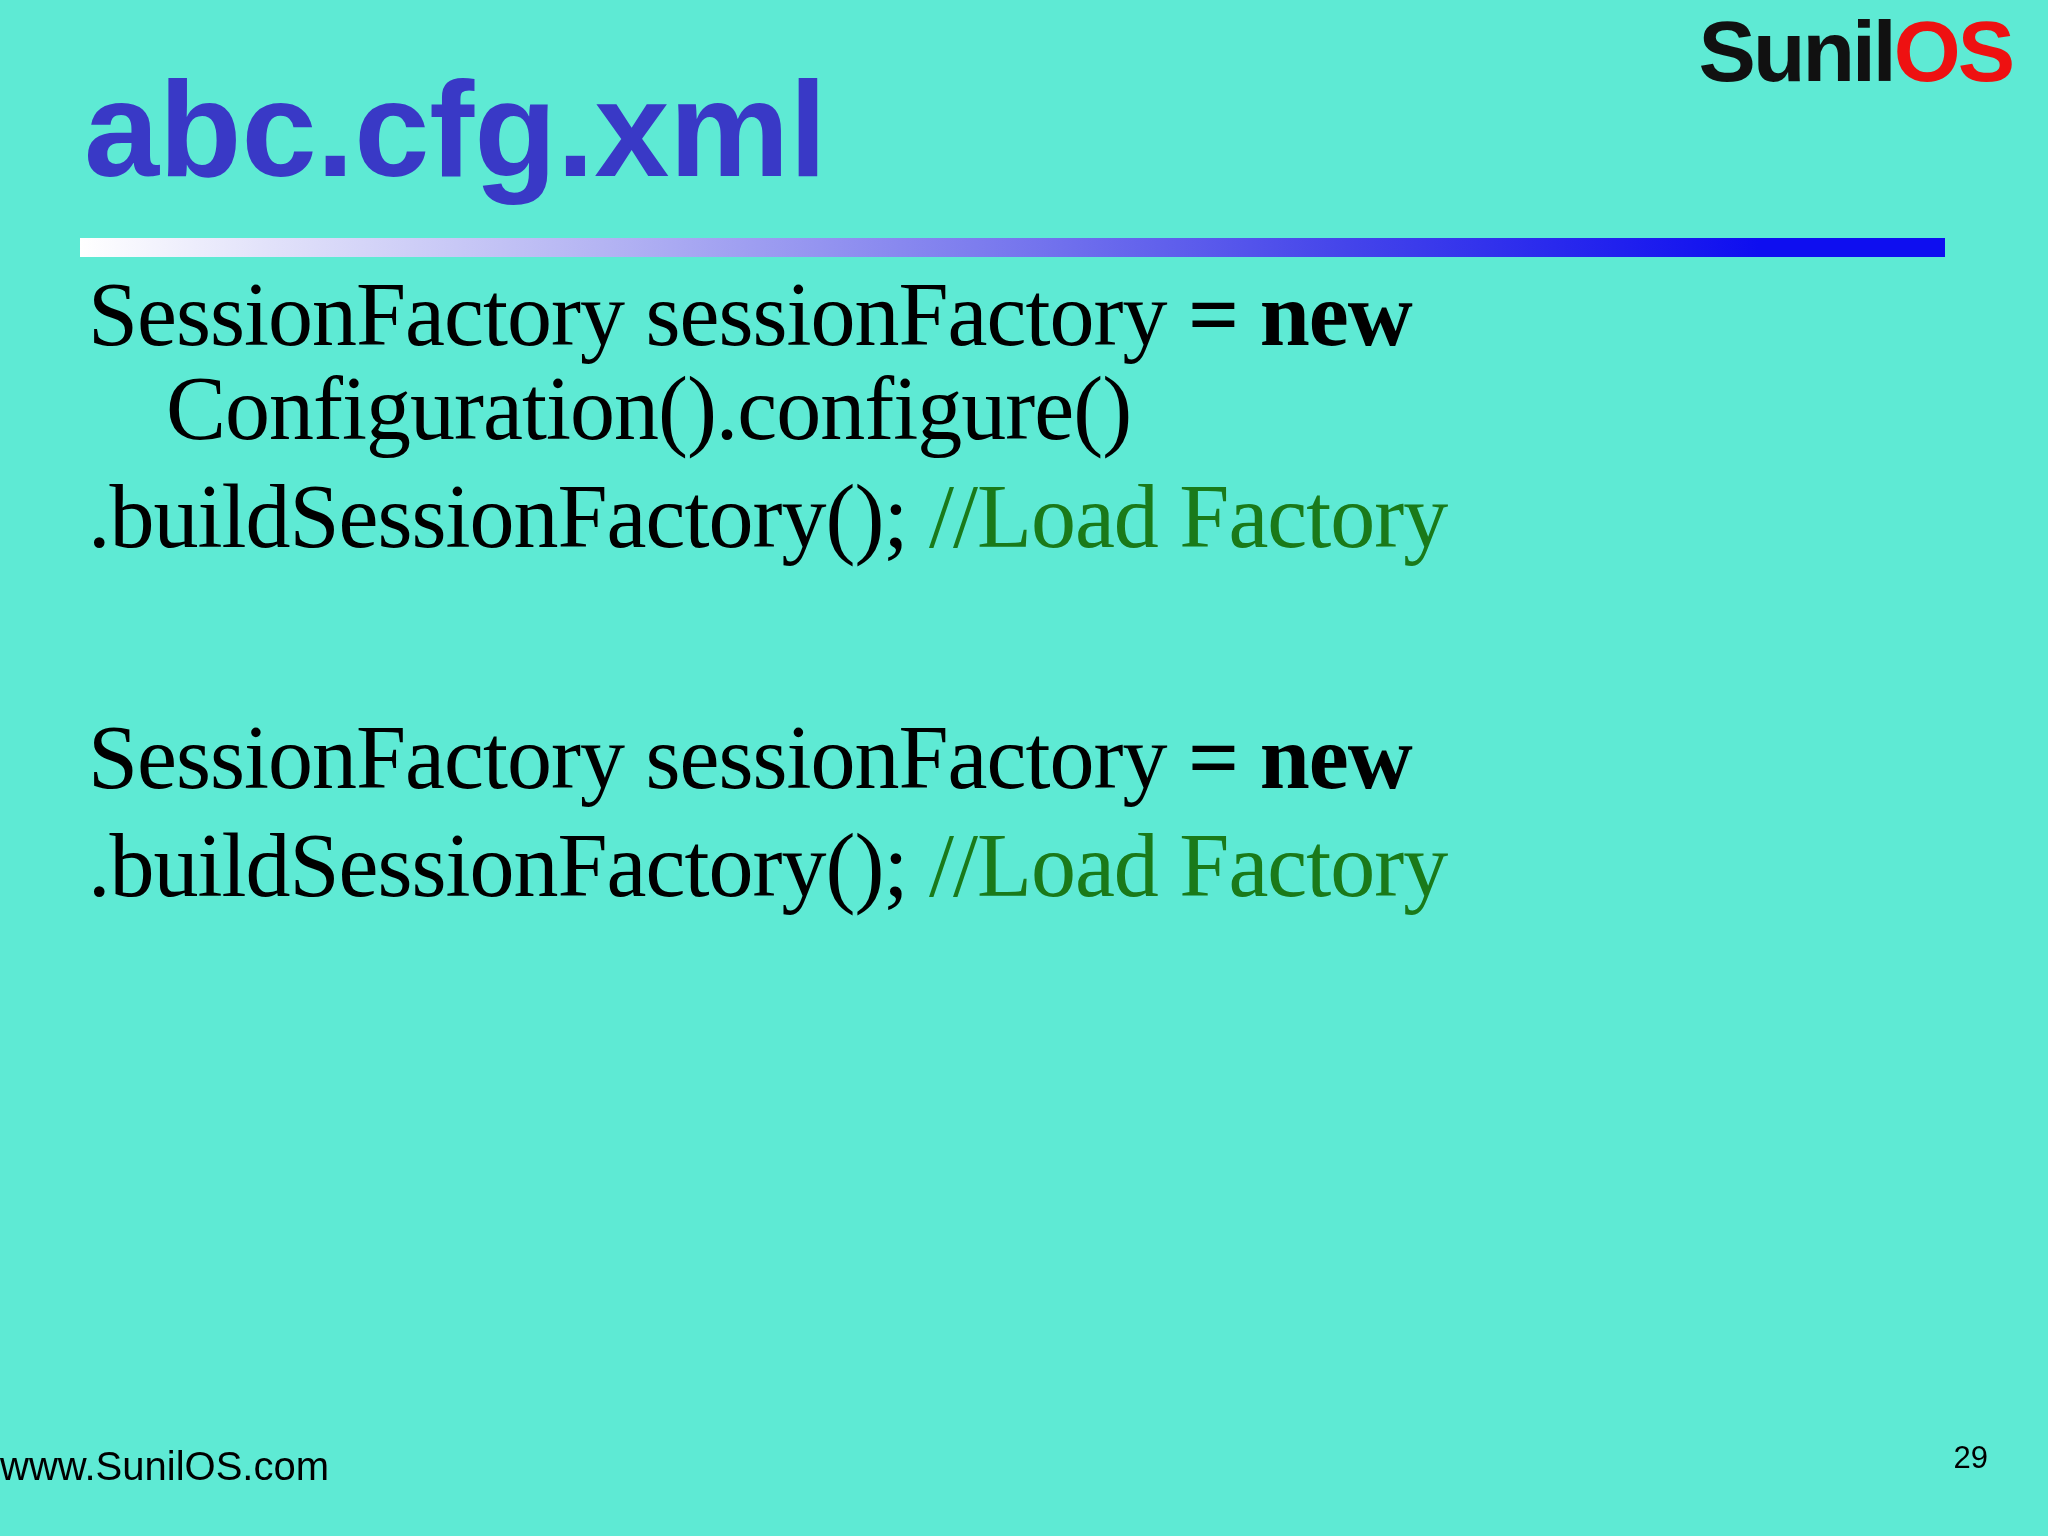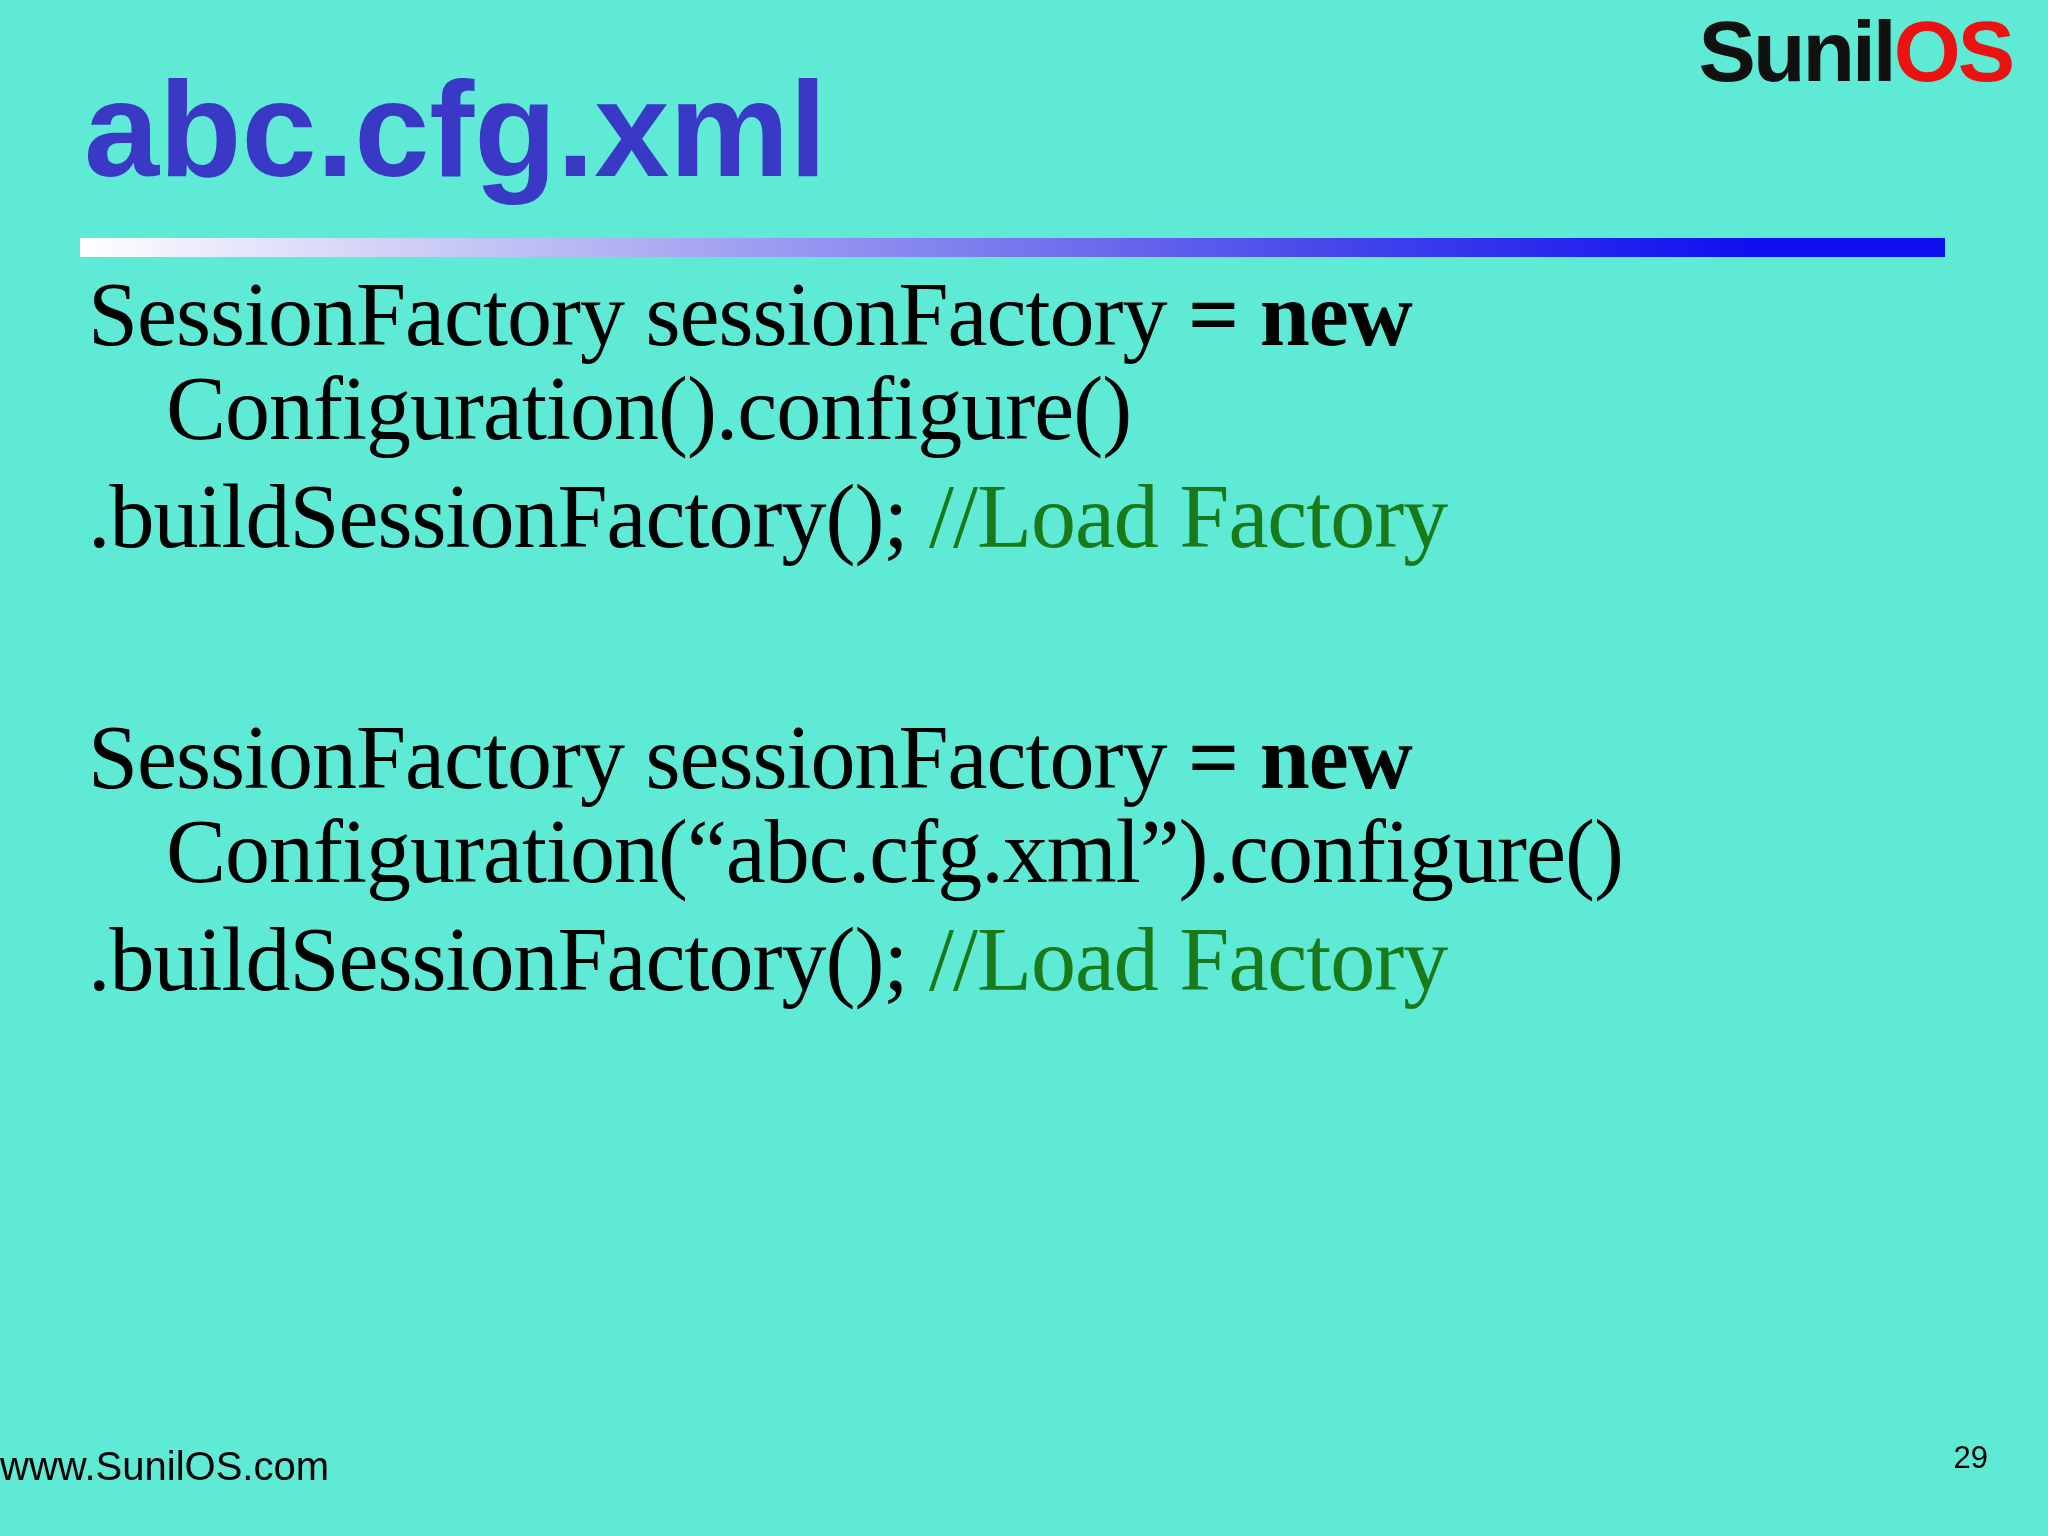--- a/index.html
+++ b/index.html
@@ -97,20 +97,19 @@
   <div class="divider"></div>
 
   <div class="code-block block1">
     <div class="code-line"><span>SessionFactory sessionFactory </span><span class="kw">= new</span></div>
     <div class="code-line indent"><span>Configuration().configure()</span></div>
     <div class="code-line line3"><span>.buildSessionFactory(); </span><span class="comment">//Load Factory</span></div>
   </div>
 
   <div class="code-block block2">
     <div class="code-line"><span>SessionFactory sessionFactory </span><span class="kw">= new</span></div>
-    <div class="code-line indent"><span>Configuration(“abc.cfg.xml”).configure()</span></div>
     <div class="code-line line3"><span>.buildSessionFactory(); </span><span class="comment">//Load Factory</span></div>
   </div>
 
   <div class="footer-url">www.SunilOS.com</div>
   <div class="page-number">29</div>
 
 </div>
 
 </body></html>

